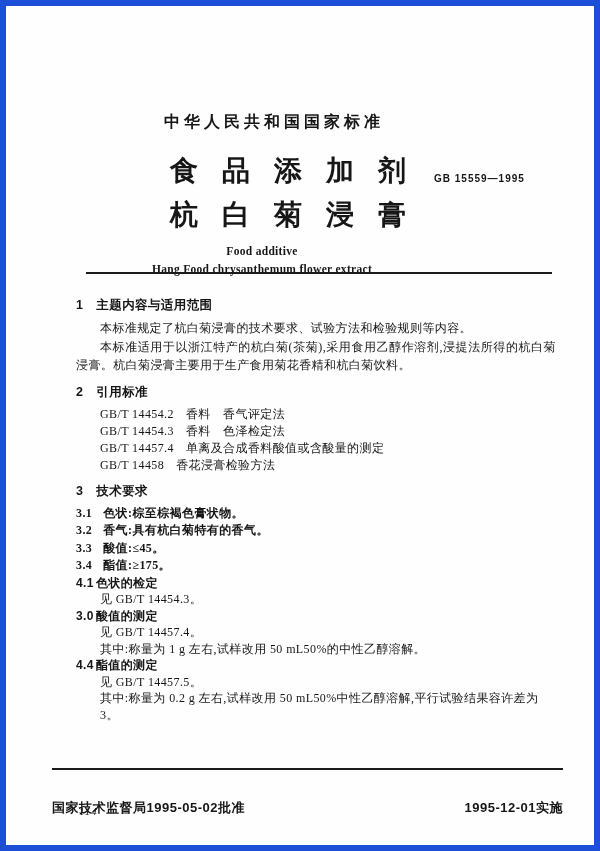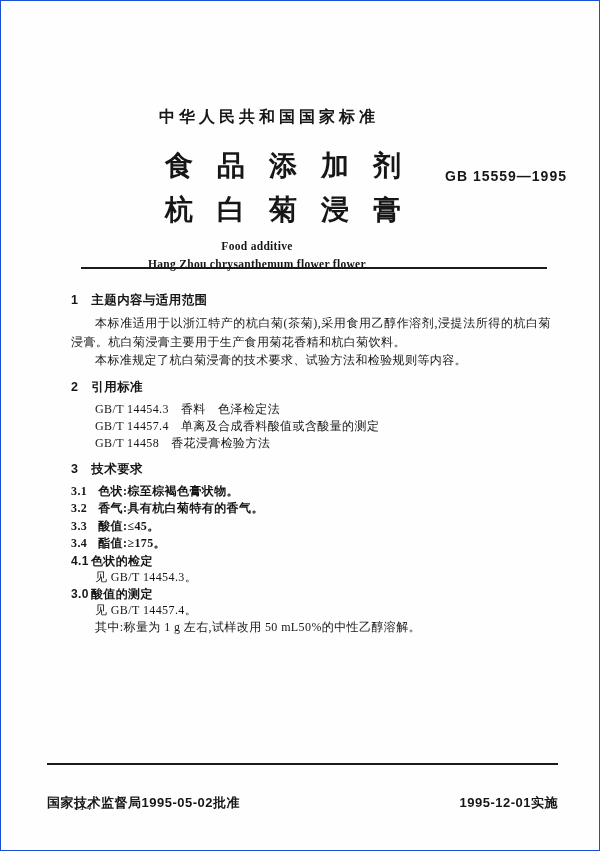--- a/index.html
+++ b/index.html
@@ -2,21 +2,21 @@
 <html><head>
 <meta charset="utf-8">
 <style>
   html, body { margin: 0; padding: 0; background: #e9e9e9; }
   .page {
     position: relative;
     width: 600px;
     height: 851px;
     margin: 0 auto;
     background: #fefefe;
-    border: 1px solid #1d4ed8;
+    border: 6px solid #1d4ed8;
     box-sizing: border-box;
     color: #161616;
     font-family: "Liberation Serif", serif;
     overflow: hidden;
   }
 
   
   .std-label {
     position: absolute; left: 158px; top: 106px;
     font-family: "Liberation Sans", sans-serif;
@@ -25,23 +25,23 @@
   }
   .cn-title-line {
     position: absolute; left: 164px;
     font-family: Liberation Serif, serif;
     font-weight: bold; font-size: 28px; letter-spacing: 24px;
     white-space: nowrap;
   }
   .cn-title-1 { top: 146px; }
   .cn-title-2 { top: 190px; }
   .std-number {
-    position: absolute; left: 444px; top: 167px;
+    position: absolute; left: 428px; top: 167px;
     font-family: "Liberation Sans", sans-serif;
-    font-weight: bold; font-size: 14px; letter-spacing: 1px;
+    font-weight: bold; font-size: 10px; letter-spacing: 1px;
     white-space: nowrap;
   }
   .en-titles {
     position: absolute; left: 100px; top: 208px; width: 312px;
     text-align: center;
     font-family: "Liberation Serif", serif;
     font-weight: bold; font-size: 11.5px; line-height: 18px;
     letter-spacing: 0.3px;
     margin-top: 28px;
   }
@@ -107,35 +107,38 @@
 
   <div class="std-label">中华人民共和国国家标准</div>
 
   <div class="cn-title-line cn-title-1">食品添加剂</div>
   <div class="cn-title-line cn-title-2">杭白菊浸膏</div>
 
   <div class="std-number">GB 15559—1995</div>
 
   <div class="en-titles">
     <div>Food additive</div>
-    <div>Hang Zhou chrysanthemum flower flower</div>
+    <div>Hang Food chrysanthemum flower extract</div>
   </div>
 
   <div class="header-rule"></div>
 
   <div class="main">
 
     <div class="sec-heading">
       <span class="sec-num">1</span><span>主题内容与适用范围</span>
     </div>
+    <p class="para">本标准规定了杭白菊浸膏的技术要求、试验方法和检验规则等内容。</p>
     <p class="para">本标准适用于以浙江特产的杭白菊(茶菊),采用食用乙醇作溶剂,浸提法所得的杭白菊浸膏。杭白菊浸膏主要用于生产食用菊花香精和杭白菊饮料。</p>
-    <p class="para">本标准规定了杭白菊浸膏的技术要求、试验方法和检验规则等内容。</p>
 
     <div class="sec-heading">
       <span class="sec-num">2</span><span>引用标准</span>
+    </div>
+    <div class="ref-line">
+      <span class="ref-code">GB/T 14454.2</span><span>香料　香气评定法</span>
     </div>
     <div class="ref-line">
       <span class="ref-code">GB/T 14454.3</span><span>香料　色泽检定法</span>
     </div>
     <div class="ref-line">
       <span class="ref-code">GB/T 14457.4</span><span>单离及合成香料酸值或含酸量的测定</span>
     </div>
     <div class="ref-line">
       <span class="ref-code">GB/T 14458</span><span>香花浸膏检验方法</span>
     </div>
@@ -166,20 +169,27 @@
 
 
     <div class="subsec">
       <div class="subsec-heading">
         <span class="item-num">3.0</span><span>酸值的测定</span>
       </div>
       <div class="sub-line">见 GB/T 14457.4。</div>
       <div class="sub-line">其中:称量为 1 g 左右,试样改用 50 mL50%的中性乙醇溶解。</div>
     </div>
 
+    <div class="subsec">
+      <div class="subsec-heading">
+        <span class="item-num">4.4</span><span>酯值的测定</span>
+      </div>
+      <div class="sub-line">见 GB/T 14457.5。</div>
+      <div class="sub-line">其中:称量为 0.2 g 左右,试样改用 50 mL50%中性乙醇溶解,平行试验结果容许差为 3。</div>
+    </div>
 
   </div>
 
   <div class="footer-rule"></div>
   <div class="footer-row">
     <span>国家技术监督局1995-05-02批准</span>
     <span>1995-12-01实施</span>
   </div>
   <div class="page-number">114</div>
 

